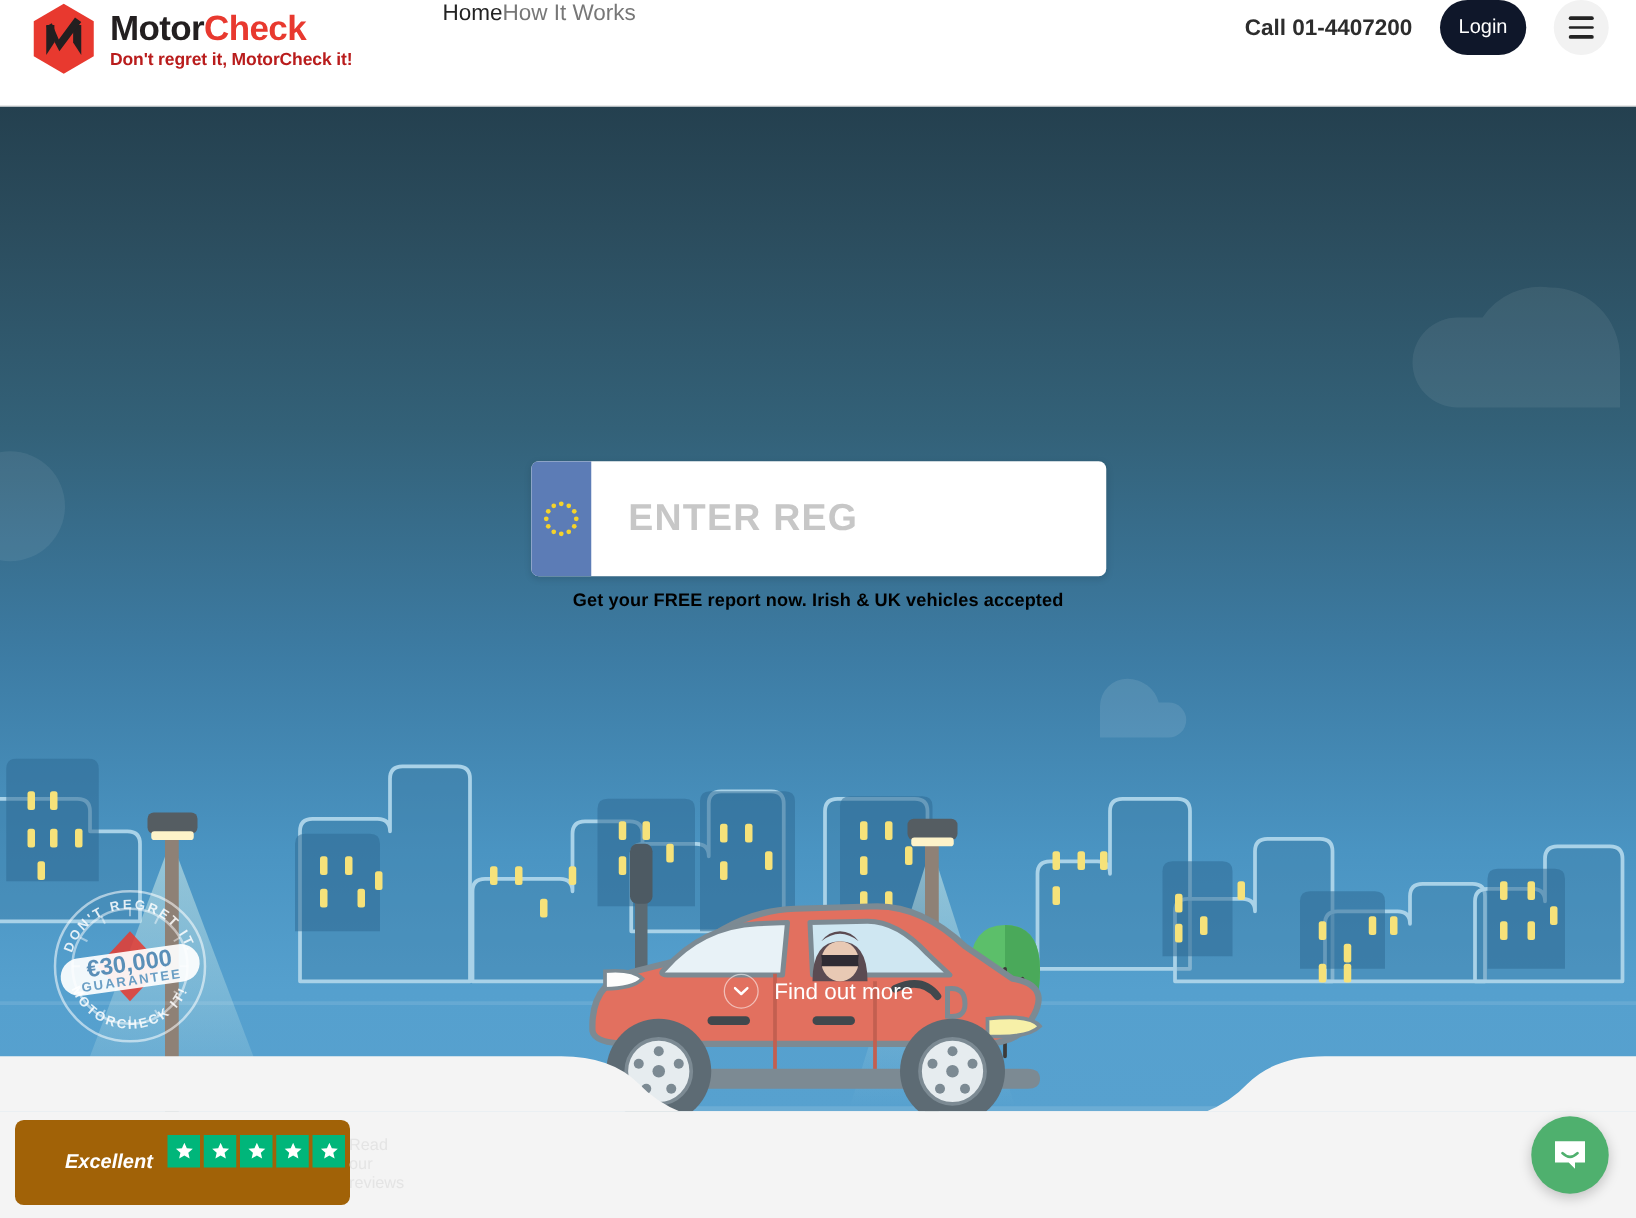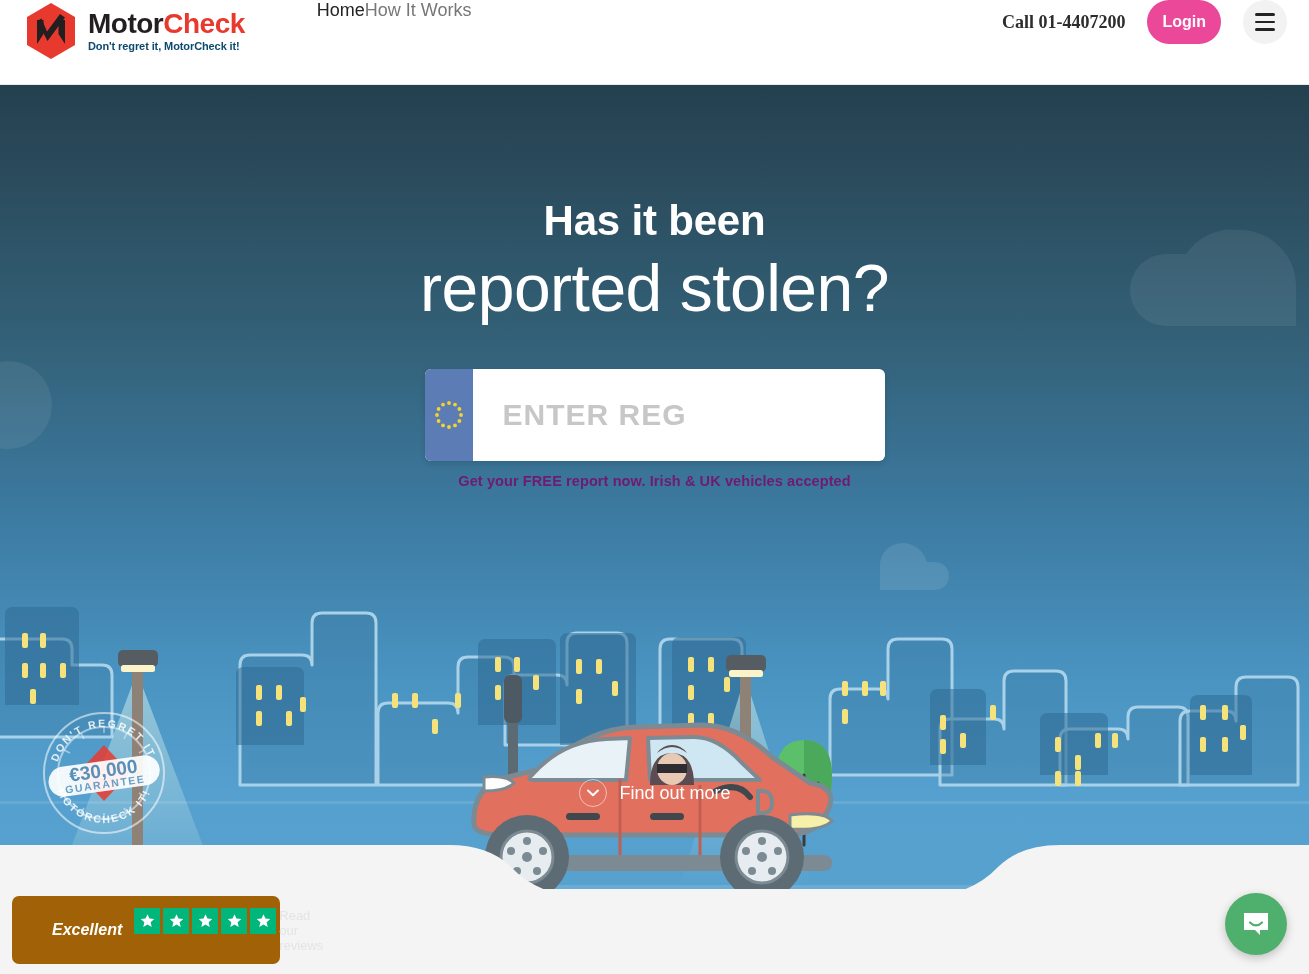--- a/index.html
+++ b/index.html
@@ -20,33 +20,33 @@
     display: flex; align-items: flex-start;
     z-index: 40;
   }
   .logo-wrap { display: flex; align-items: center; margin-left: 20px; }
   .logo-mark { width: 62px; height: 62px; flex: none; }
   .logo-text { margin-left: 6px; line-height: 1; }
   .logo-title { font-size: 28px; font-weight: bold; letter-spacing: -0.5px; }
   .logo-title .motor { color: #231f20; }
   .logo-title .check { color: #e8392f; }
   .logo-tag {
-    font-size: 11px; font-weight: bold; color: #0c4a6e;
+    font-size: 14px; font-weight: bold; color: #b91c1c;
     margin-top: 3px; letter-spacing: -0.1px;
   }
   .nav { display: flex; align-items: center; margin-left: 72px; }
   .nav-item { font-size: 18px; color: #777; cursor: pointer; }
   .nav-item.active { color: #232323; }
   .header-right {
     margin-left: auto; margin-right: 22px;
     display: flex; align-items: center; gap: 22px;
   }
-  .phone { font-size: 18px; font-weight: bold; color: #2d2d2d; cursor: pointer; font-family: Liberation Serif, serif; }
+  .phone { font-size: 18px; font-weight: bold; color: #2d2d2d; cursor: pointer; }
   .login-btn {
-    background: #ec4899; color: #fff; font-size: 16px; font-weight: bold;
+    background: #0f172a; color: #fff; font-size: 16px; font-weight: normal;
     border-radius: 30px; padding: 13px 15px; border: none; cursor: pointer;
     font-family: inherit;
   }
   .burger {
     width: 44px; height: 44px; border-radius: 50%; background: #f2f2f2;
     display: flex; flex-direction: column; align-items: center; justify-content: center;
     gap: 5px; cursor: pointer;
   }
   .burger span { display: block; width: 20px; height: 2.5px; background: #232323; border-radius: 2px; }
 
@@ -91,21 +91,21 @@
     display: flex; align-items: center; justify-content: center;
   }
   .reg-input {
     flex: 1; border: none; outline: none; background: transparent;
     font-family: inherit; font-size: 30px; font-weight: bold; color: #555;
     padding-left: 30px; letter-spacing: 1px;
   }
   .reg-input::placeholder { color: #c7c7c7; font-weight: bold; }
   .sub-note {
     position: absolute; top: 388px; width: 1309px; text-align: center;
-    font-size: 14.5px; font-weight: bold; color: #701a75;
+    font-size: 14.5px; font-weight: bold; color: #000000;
     letter-spacing: .1px; z-index: 10;
   }
 
   
   .guarantee { position: absolute; left: 34px; top: 618px; z-index: 8; }
 
   
   .find-out {
     position: absolute; left: 50%; transform: translateX(-50%);
     bottom: 82px; display: flex; align-items: center; gap: 13px;
@@ -369,24 +369,20 @@
                  L0 804 L1309 804 L1309 760
                  L1060 760
                  q-40 0 -62 22
                  q-30 32 -90 32
                  L601 814
                  q-60 0 -90 -32
                  q-22 -22 -62 -22 Z" fill="#f4f4f4"></path>
       </g>
     </svg>
 
-    <div class="hero-content">
-      <div class="hl1">Has it been</div>
-      <div class="hl2">reported stolen?</div>
-    </div>
 
     <div class="reg-form">
       <div class="eu-plate">
         <svg width="34" height="34" viewBox="0 0 34 34">
           <g fill="#f5d32a">
             <circle cx="17" cy="5" r="1.9"></circle>
               <circle cx="23" cy="6.6" r="1.9"></circle>
             <circle cx="27.4" cy="11" r="1.9"></circle>
               <circle cx="29" cy="17" r="1.9"></circle>
             <circle cx="27.4" cy="23" r="1.9"></circle>

